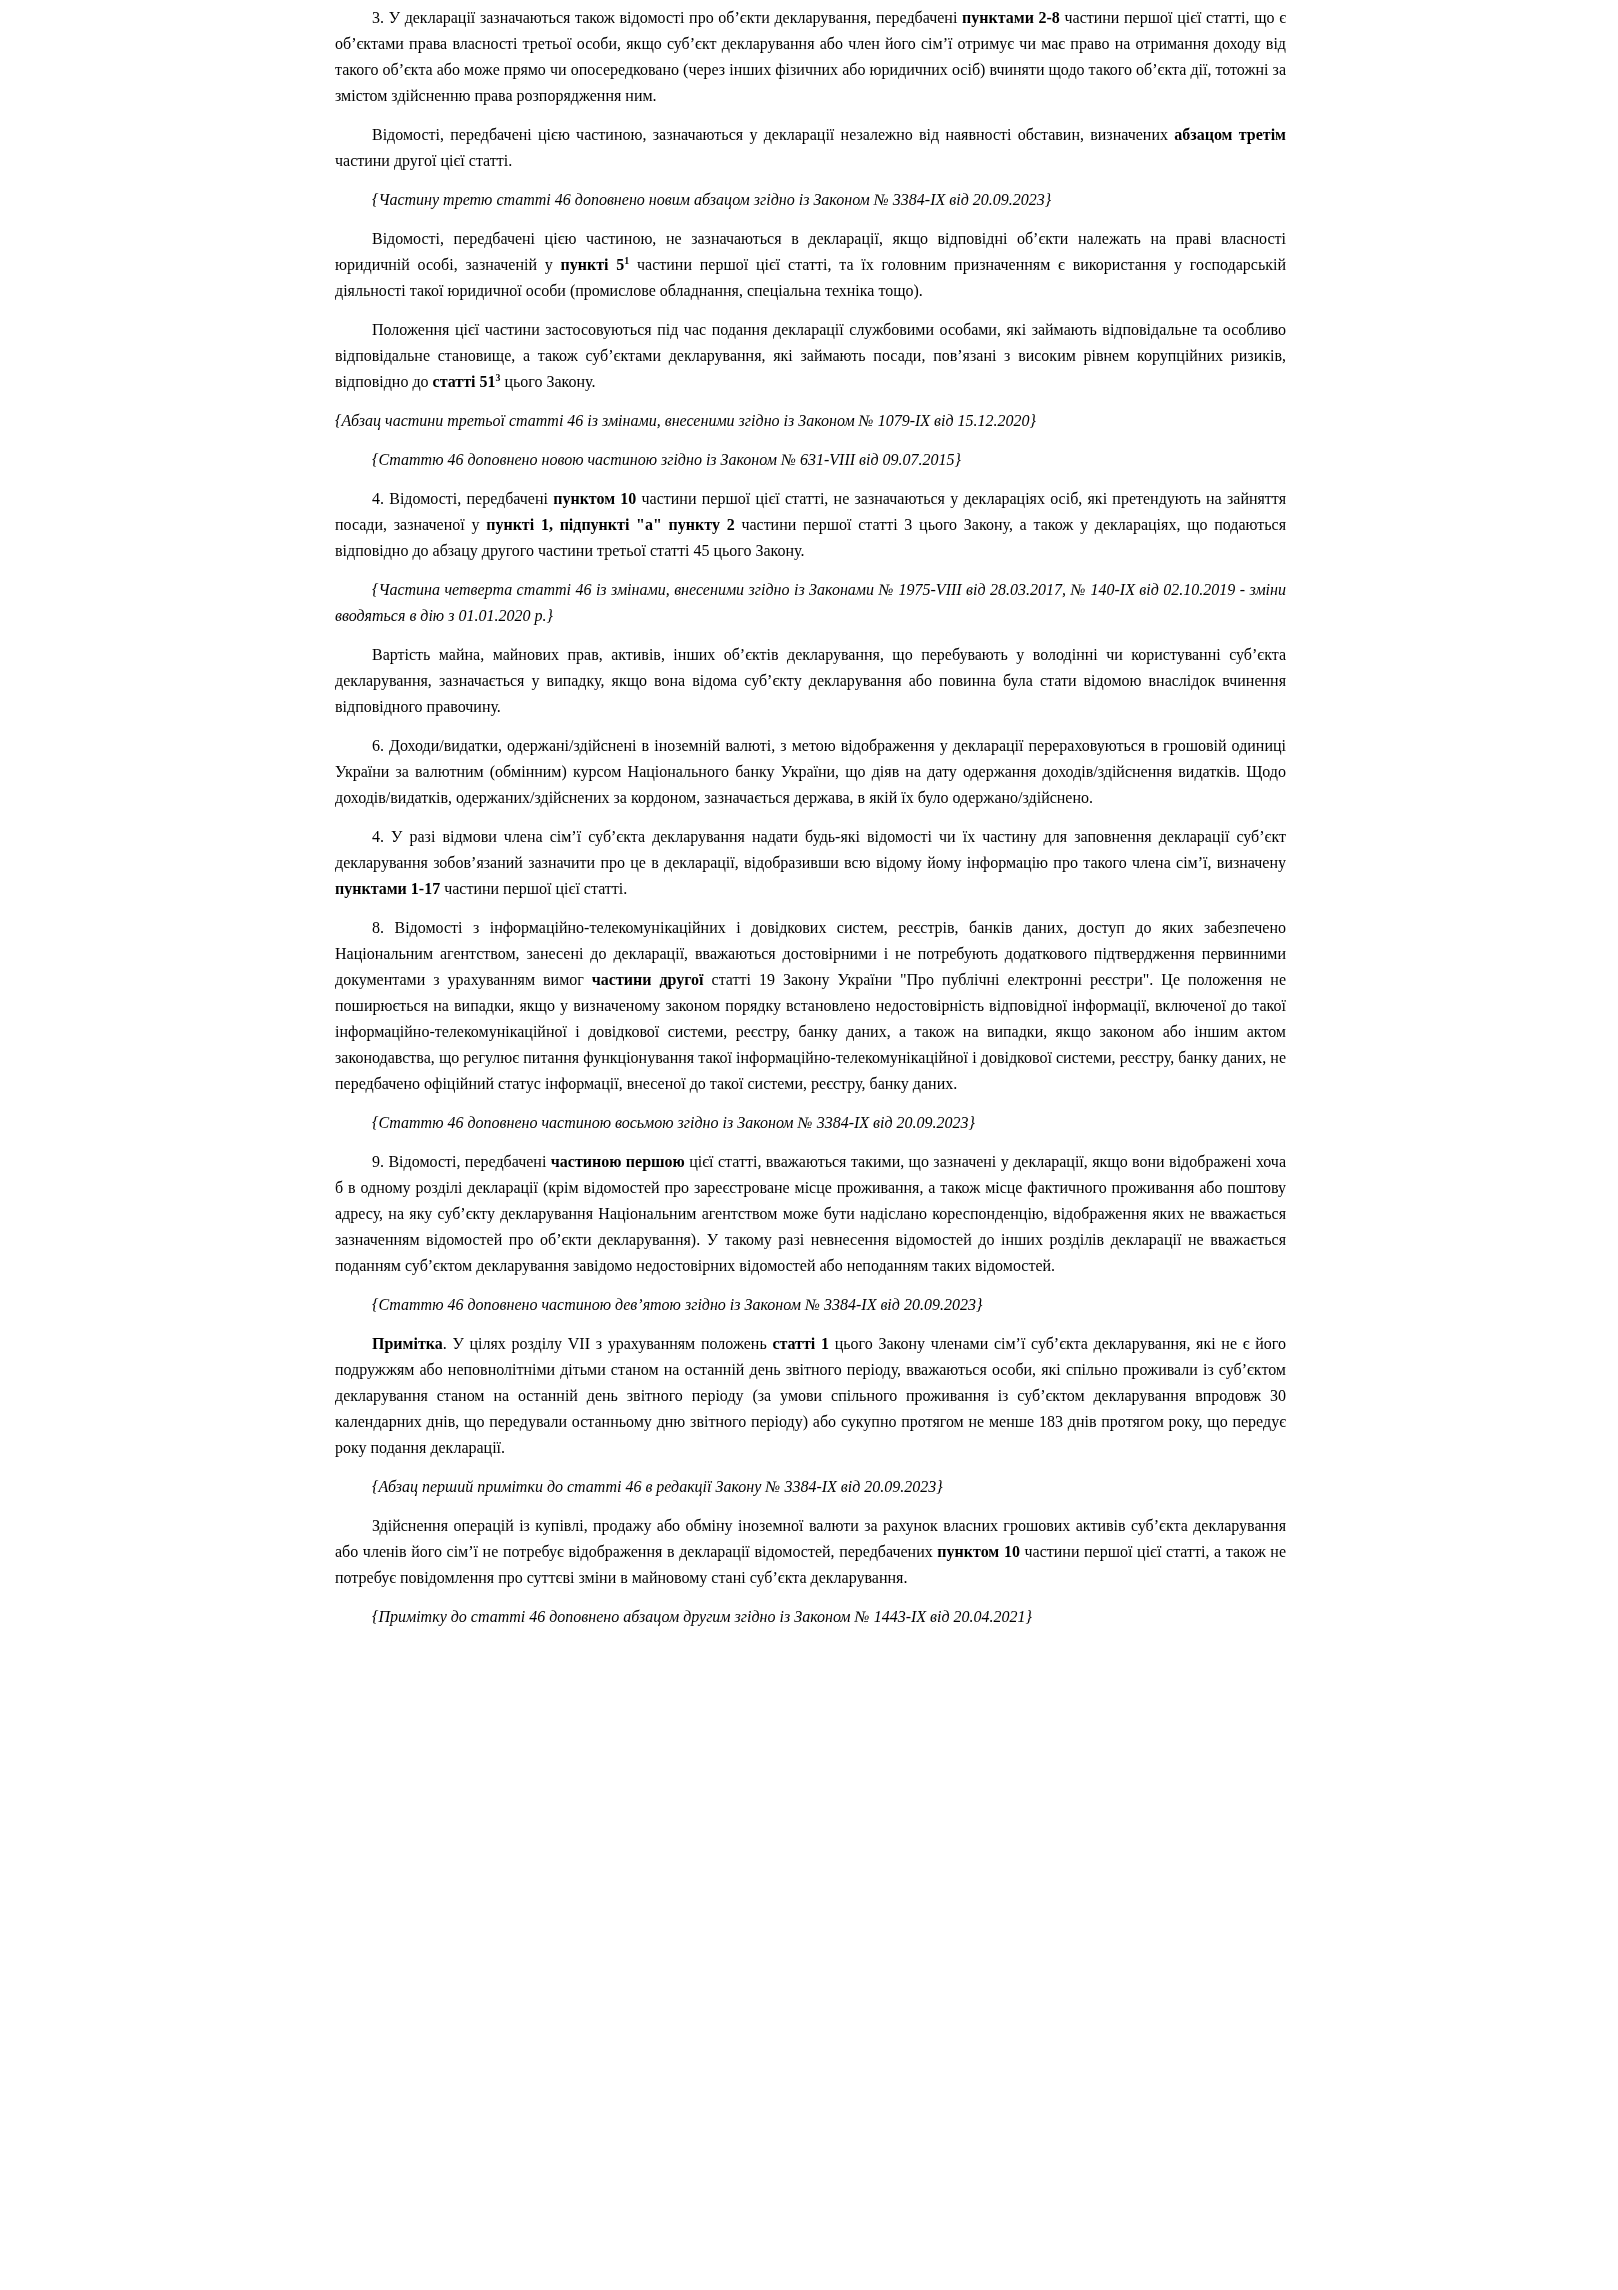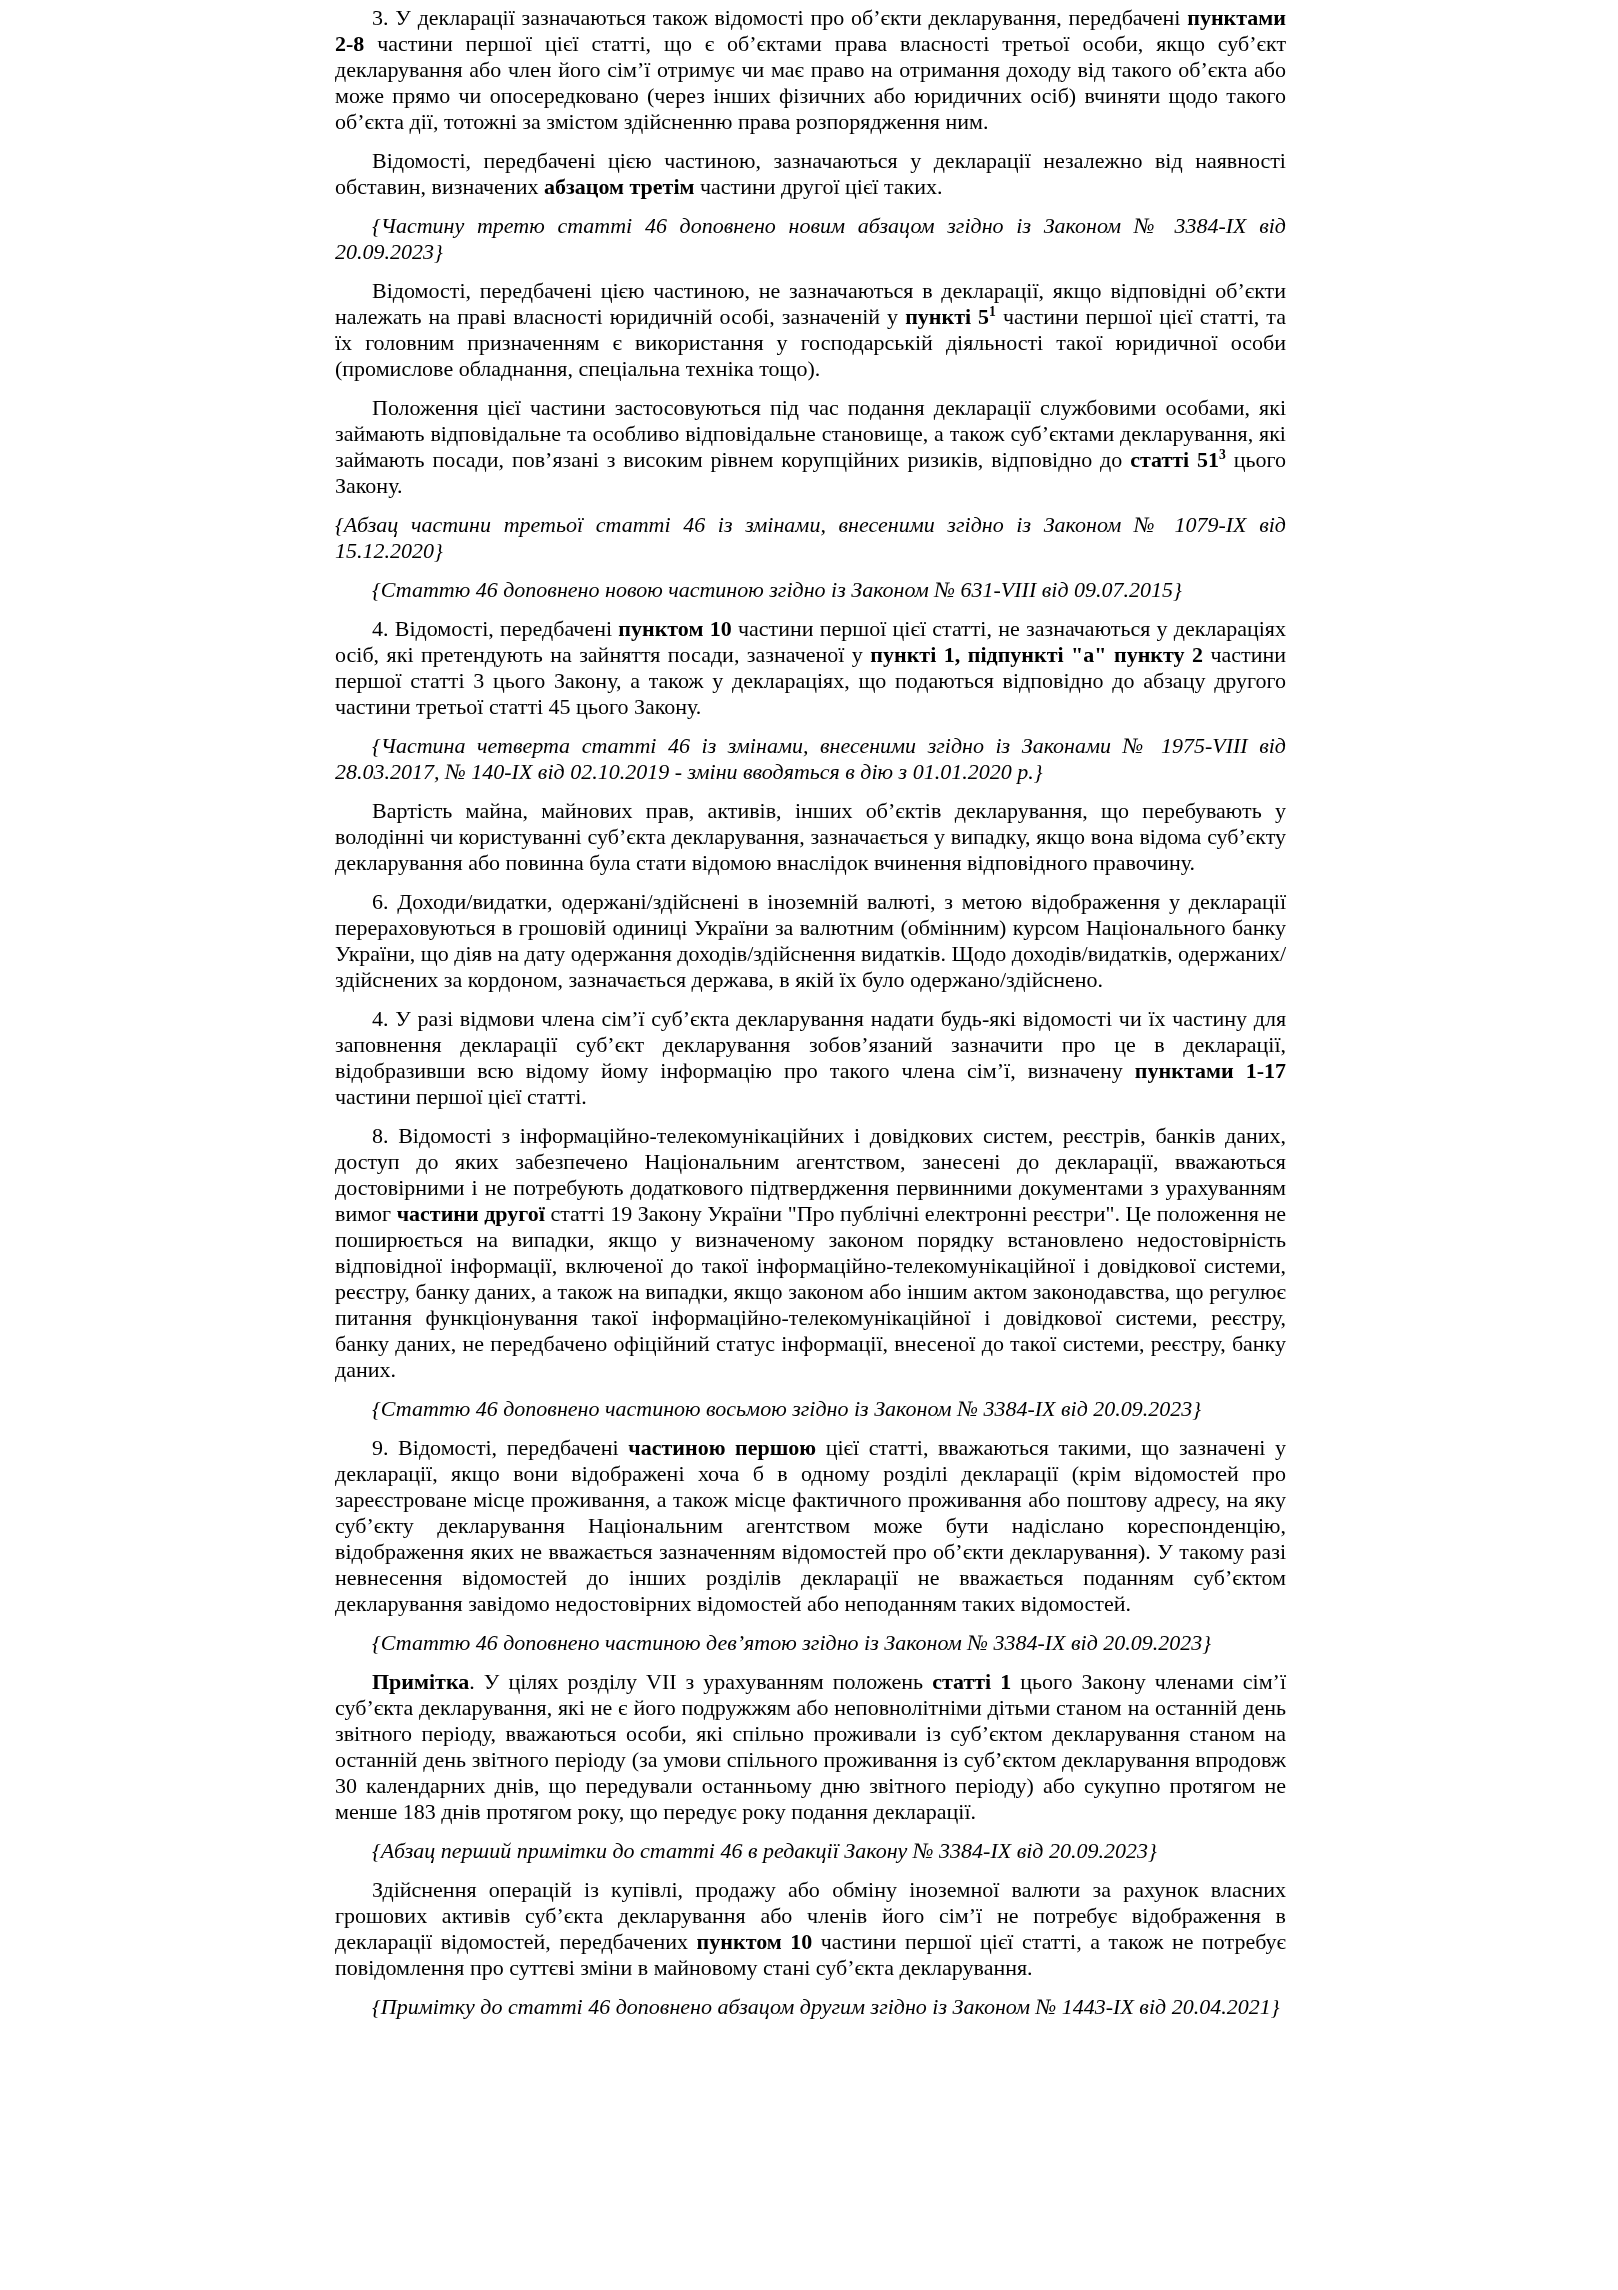--- a/index.html
+++ b/index.html
@@ -6,21 +6,21 @@
     margin: 0;
     padding: 0;
     background: #ffffff;
   }
   .page {
     width: 1619px;
     min-height: 2291px;
     box-sizing: border-box;
     padding: 1.8px 333px 11px 335px;
     font-family: "Liberation Serif", "DejaVu Serif", serif;
-    font-size: 22px;
+    font-size: 16px;
     line-height: 26px;
     color: #000000;
     overflow: hidden;
   }
   .page p {
     margin: 13px 0;
     text-align: justify;
     text-indent: 37px;
   }
   .page p:first-child { margin-top: 3.7px; }
@@ -32,21 +32,21 @@
     line-height: 0;
     vertical-align: super;
   }
 </style>
 </head>
 <body>
 
 <div class="page">
   <div id="doc">
       <p class="body"><span>3. У декларації зазначаються також відомості про об’єкти декларування, передбачені </span><span class="b">пунктами 2-8</span><span> частини першої цієї статті, що є об’єктами права власності третьої особи, якщо суб’єкт декларування або член його сім’ї отримує чи має право на отримання доходу від такого об’єкта або може прямо чи опосередковано (через інших фізичних або юридичних осіб) вчиняти щодо такого об’єкта дії, тотожні за змістом здійсненню права розпорядження ним.</span></p>
-      <p class="body"><span>Відомості, передбачені цією частиною, зазначаються у декларації незалежно від наявності обставин, визначених </span><span class="b">абзацом третім</span><span> частини другої цієї таких.</span></p>
+      <p class="body"><span>Відомості, передбачені цією частиною, зазначаються у декларації незалежно від наявності обставин, визначених </span><span class="b">абзацом третім</span><span> частини другої цієї статті.</span></p>
       <p class="italic"><span>{Частину третю статті 46 доповнено новим абзацом згідно із Законом № 3384-IX від 20.09.2023}</span></p>
       <p class="body"><span>Відомості, передбачені цією частиною, не зазначаються в декларації, якщо відповідні об’єкти належать на праві власності юридичній особі, зазначеній у </span><span class="b">пункті 5<sup>1</sup></span><span> частини першої цієї статті, та їх головним призначенням є використання у господарській діяльності такої юридичної особи (промислове обладнання, спеціальна техніка тощо).</span></p>
       <p class="body"><span>Положення цієї частини застосовуються під час подання декларації службовими особами, які займають відповідальне та особливо відповідальне становище, а також суб’єктами декларування, які займають посади, пов’язані з високим рівнем корупційних ризиків, відповідно до </span><span class="b">статті 51<sup>3</sup></span><span> цього Закону.</span></p>
       <p class="italic no-indent"><span>{Абзац частини третьої статті 46 із змінами, внесеними згідно із Законом № 1079-IX від 15.12.2020}</span></p>
       <p class="italic"><span>{Статтю 46 доповнено новою частиною згідно із Законом № 631-VIII від 09.07.2015}</span></p>
       <p class="body"><span>4. Відомості, передбачені </span><span class="b">пунктом 10</span><span> частини першої цієї статті, не зазначаються у деклараціях осіб, які претендують на зайняття посади, зазначеної у </span><span class="b">пункті 1, підпункті "а" пункту 2</span><span> частини першої статті 3 цього Закону, а також у деклараціях, що подаються відповідно до абзацу другого частини третьої статті 45 цього Закону.</span></p>
       <p class="italic"><span>{Частина четверта статті 46 із змінами, внесеними згідно із Законами № 1975-VIII від 28.03.2017, № 140-IX від 02.10.2019 - зміни вводяться в дію з 01.01.2020 р.}</span></p>
       <p class="body"><span>Вартість майна, майнових прав, активів, інших об’єктів декларування, що перебувають у володінні чи користуванні суб’єкта декларування, зазначається у випадку, якщо вона відома суб’єкту декларування або повинна була стати відомою внаслідок вчинення відповідного правочину.</span></p>
       <p class="body"><span>6. Доходи/видатки, одержані/здійснені в іноземній валюті, з метою відображення у декларації перераховуються в грошовій одиниці України за валютним (обмінним) курсом Національного банку України, що діяв на дату одержання доходів/здійснення видатків. Щодо доходів/видатків, одержаних/здійснених за кордоном, зазначається держава, в якій їх було одержано/здійснено.</span></p>
       <p class="body"><span>4. У разі відмови члена сім’ї суб’єкта декларування надати будь-які відомості чи їх частину для заповнення декларації суб’єкт декларування зобов’язаний зазначити про це в декларації, відобразивши всю відому йому інформацію про такого члена сім’ї, визначену </span><span class="b">пунктами 1-17</span><span> частини першої цієї статті.</span></p>

